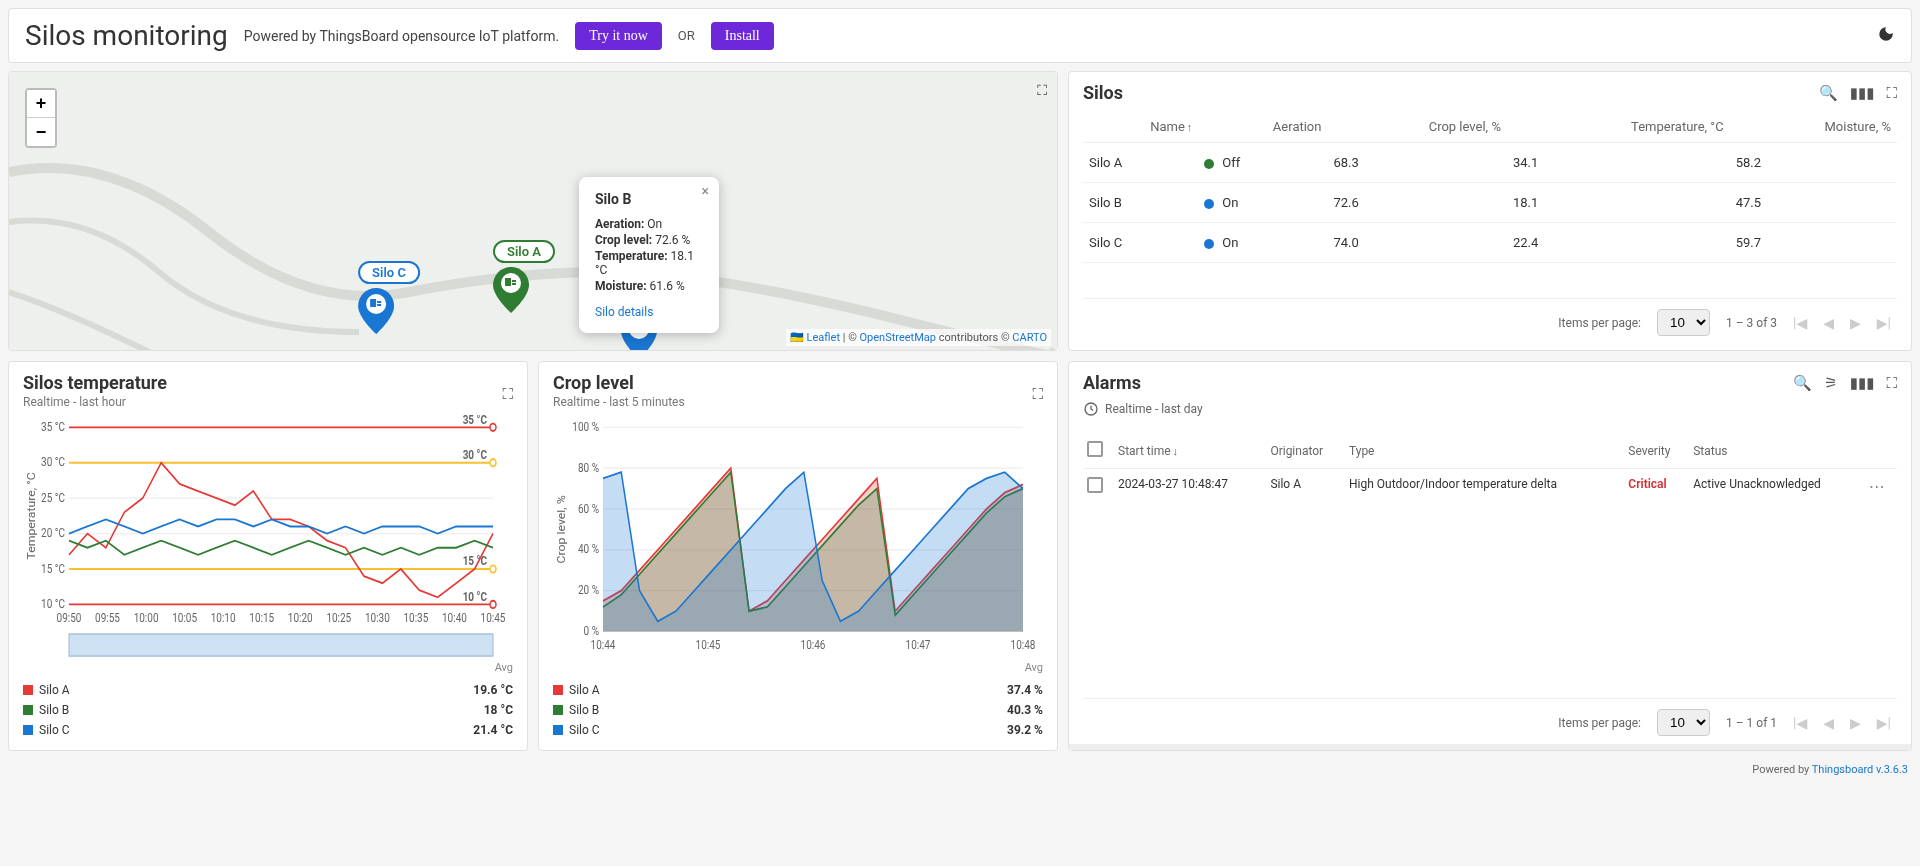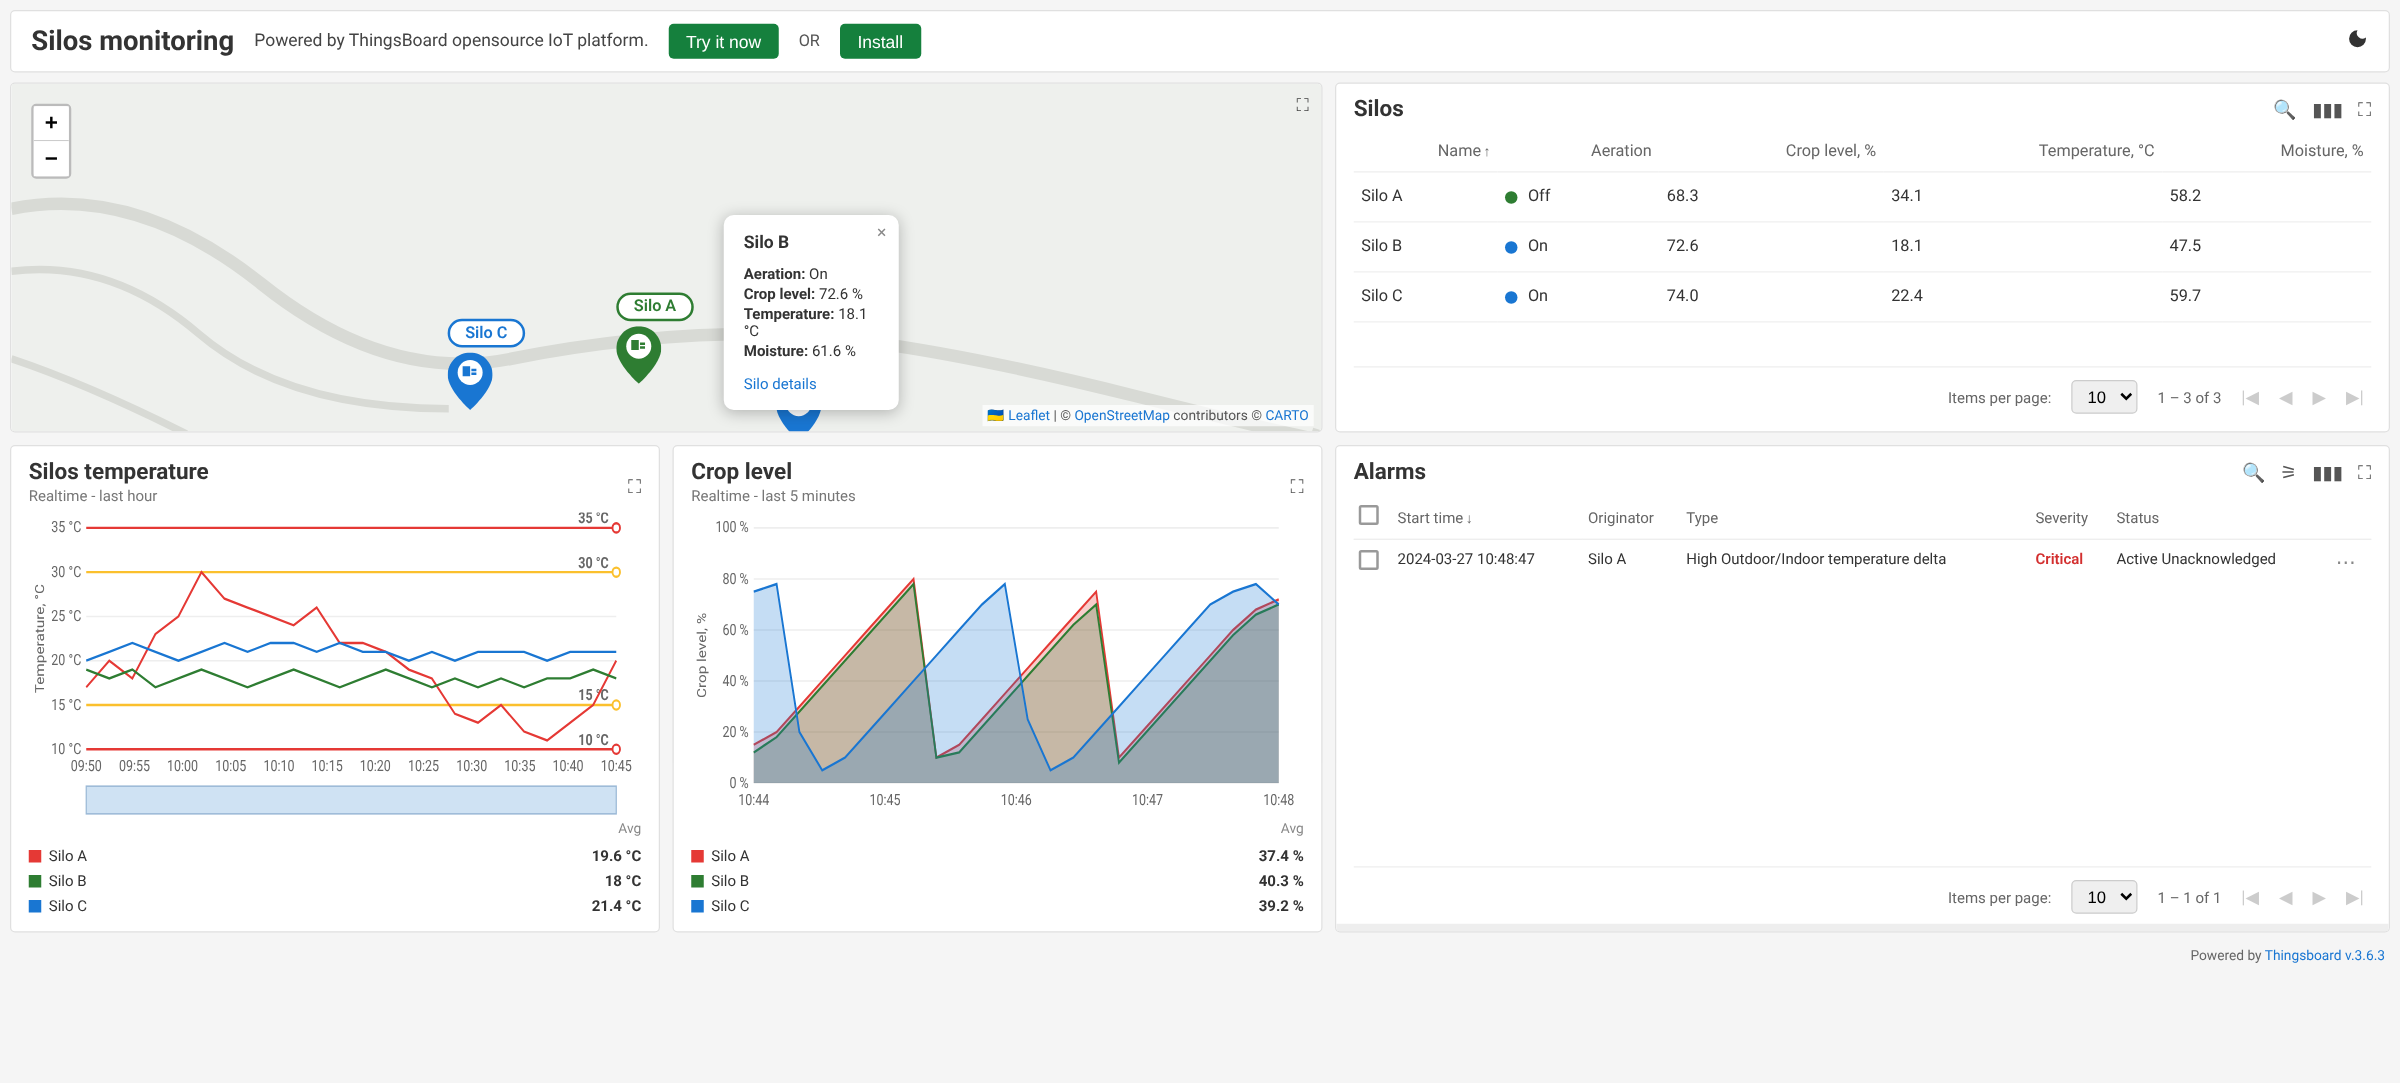--- a/index.html
+++ b/index.html
@@ -1,21 +1,21 @@
 <!DOCTYPE html>
 <html><head>
 <meta charset="utf-8">
 <style>
 * { box-sizing: border-box; margin: 0; padding: 0; }
 body { font-family: -apple-system, BlinkMacSystemFont, "Segoe UI", Roboto, Arial, sans-serif; background: #f5f5f5; font-size: 13px; color: #333; }
 .top-bar { background: #fff; border: 1px solid #e0e0e0; border-radius: 4px; margin: 8px; padding: 10px 16px; display: flex; align-items: center; gap: 16px; }
-.top-bar h1 { font-size: 22px; font-weight: 700; }
+.top-bar h1 { font-size: 28px; font-weight: 400; }
 .top-bar .tag { font-size: 14px; color: #444; }
 .btn { padding: 6px 14px; border-radius: 4px; border: none; cursor: pointer; font-size: 14px; font-weight: 500; }
-.btn-primary { background: #15803d; color: #fff; }
+.btn-primary { background: #6d28d9; color: #fff; font-family: Liberation Serif, serif; }
 .or-text { font-size: 13px; color: #555; }
 .theme-toggle { margin-left: auto; font-size: 18px; cursor: pointer; }
 .grid { display: grid; grid-template-columns: 520px 520px 1fr; grid-template-rows: 280px 1fr; gap: 10px; margin: 0 8px 8px; height: 680px; }
 .card { background: #fff; border: 1px solid #e0e0e0; border-radius: 4px; padding: 10px 14px; display: flex; flex-direction: column; overflow: hidden; position: relative; }
 .card-map { grid-column: 1 / 3; grid-row: 1; padding: 0; }
 .card-silos { grid-column: 3; grid-row: 1; }
 .card-temp { grid-column: 1; grid-row: 2; }
 .card-crop { grid-column: 2; grid-row: 2; }
 .card-alarms { grid-column: 3; grid-row: 2; }
 .map-area { position: relative; width: 100%; height: 100%; background: #eef0ed; }
@@ -329,20 +329,27 @@
   <div class="card card-alarms">
     <div class="card-header">
       <h2>Alarms</h2>
       <div class="card-icons">
         <span>🔍</span>
         <span>⚞</span>
         <span>▮▮▮</span>
         <span>⛶</span>
       </div>
     </div>
+    <div class="timerange">
+      <svg width="16" height="16" viewBox="0 0 24 24">
+          <circle cx="12" cy="12" r="9" fill="none" stroke="#666" stroke-width="2"></circle>
+          <path d="M12 7v5l3 2" stroke="#666" stroke-width="2" fill="none"></path>
+        </svg>
+      <span>Realtime - last day</span>
+    </div>
     <table class="alarm-table">
       <thead>
           <tr>
         <th><span class="checkbox"></span></th>
         <th><span>Start time</span><span class="sort-arrow">↓</span></th>
         <th>Originator</th>
         <th>Type</th>
         <th>Severity</th>
         <th>Status</th>
         <th></th>

